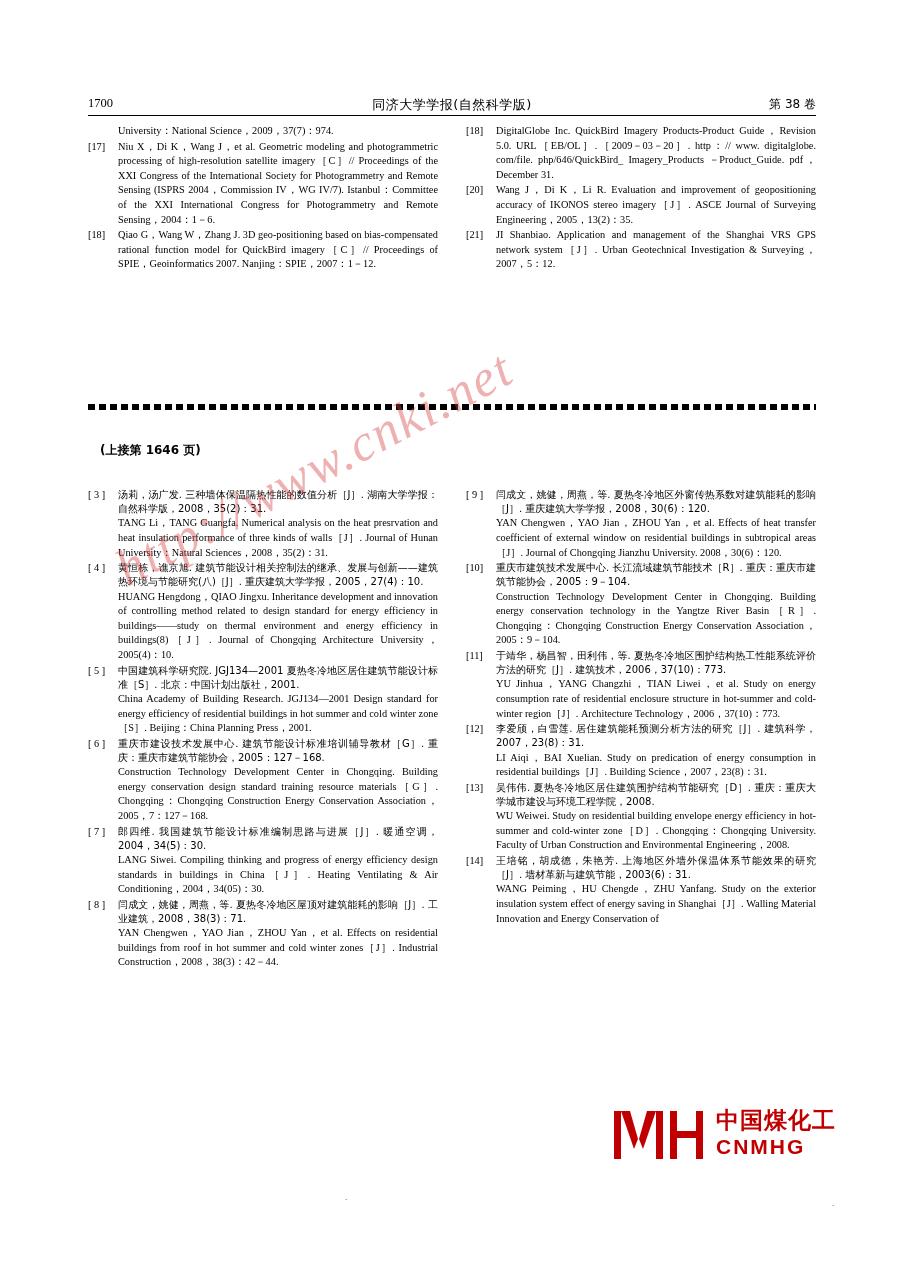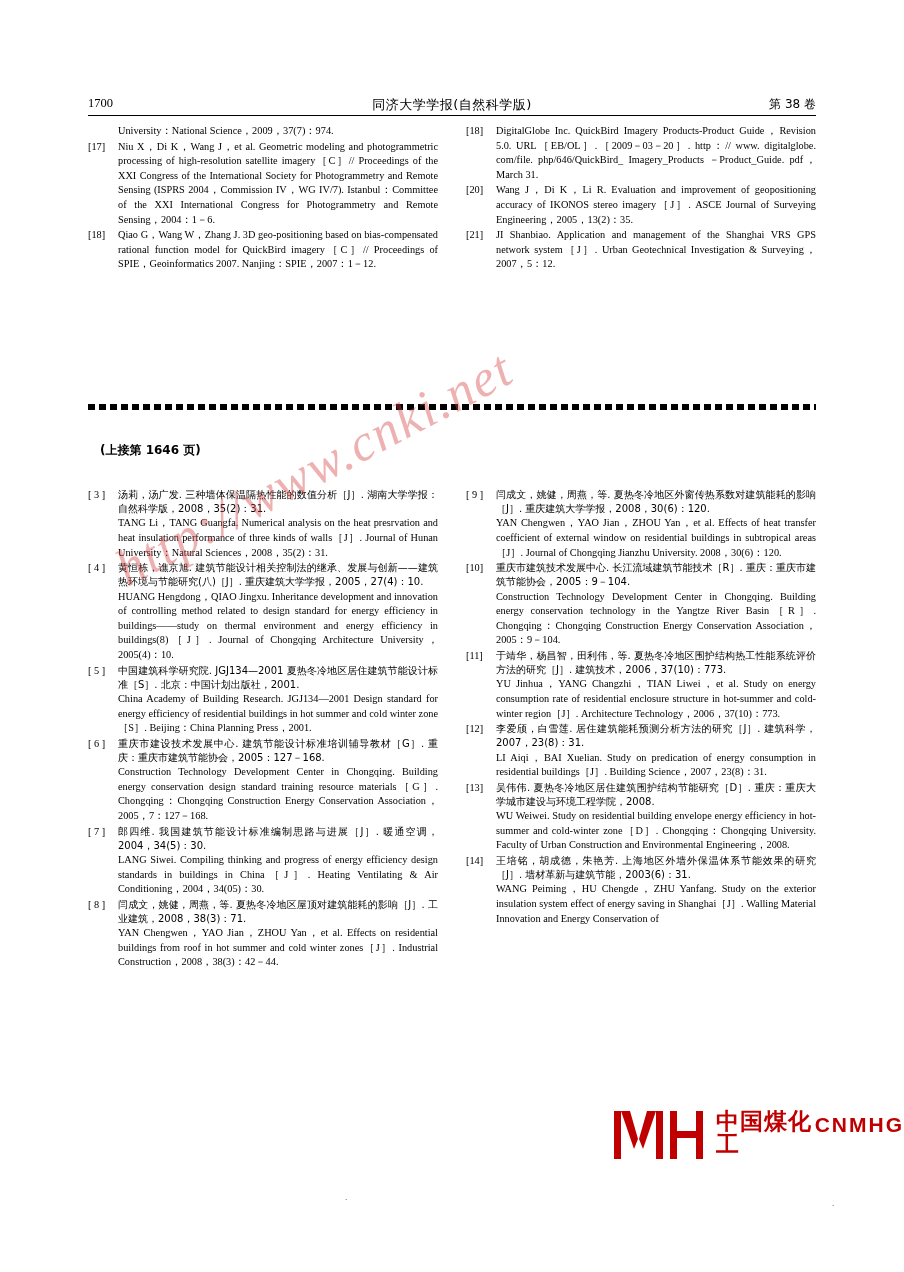--- a/index.html
+++ b/index.html
@@ -136,21 +136,21 @@
     gap: 8px;
   }
   .logo .mark {
     position: relative;
     width: 96px;
     height: 56px;
   }
   .logo .mark svg { display: block; }
   .logo .text {
     display: flex;
-    flex-direction: row;
+    flex-direction: column;
     line-height: 1;
   }
   .logo .text .cn-name {
     font-family: "DejaVu Sans", sans-serif;
     font-weight: bold;
     font-size: 23px;
     color: #c00000;
     letter-spacing: 1px;
   }
   .logo .text .en-name {
@@ -190,21 +190,21 @@
         <div class="body">Niu X，Di K，Wang J，et al. Geometric modeling and photogrammetric processing of high-resolution satellite imagery［C］// Proceedings of the XXI Congress of the International Society for Photogrammetry and Remote Sensing (ISPRS 2004，Commission IV，WG IV/7). Istanbul：Committee of the XXI International Congress for Photogrammetry and Remote Sensing，2004：1－6.</div>
       </div>
       <div class="ref">
         <div class="num">[18]</div>
         <div class="body">Qiao G，Wang W，Zhang J. 3D geo-positioning based on bias-compensated rational function model for QuickBird imagery［C］// Proceedings of SPIE，Geoinformatics 2007. Nanjing：SPIE，2007：1－12.</div>
       </div>
     </div>
     <div class="col">
       <div class="ref">
         <div class="num">[18]</div>
-        <div class="body">DigitalGlobe Inc. QuickBird Imagery Products-Product Guide，Revision 5.0. URL［EB/OL］.［2009－03－20］. http：// www. digitalglobe. com/file. php/646/QuickBird_ Imagery_Products －Product_Guide. pdf，March 31.</div>
+        <div class="body">DigitalGlobe Inc. QuickBird Imagery Products-Product Guide，Revision 5.0. URL［EB/OL］.［2009－03－20］. http：// www. digitalglobe. com/file. php/646/QuickBird_ Imagery_Products －Product_Guide. pdf，December 31.</div>
       </div>
       <div class="ref">
         <div class="num">[20]</div>
         <div class="body">Wang J，Di K，Li R. Evaluation and improvement of geopositioning accuracy of IKONOS stereo imagery［J］. ASCE Journal of Surveying Engineering，2005，13(2)：35.</div>
       </div>
       <div class="ref">
         <div class="num">[21]</div>
         <div class="body">
           <div>JI Shanbiao. Application and management of the Shanghai VRS GPS network system［J］. Urban Geotechnical Investigation &amp; Surveying，2007，5：12.</div>
         </div>

